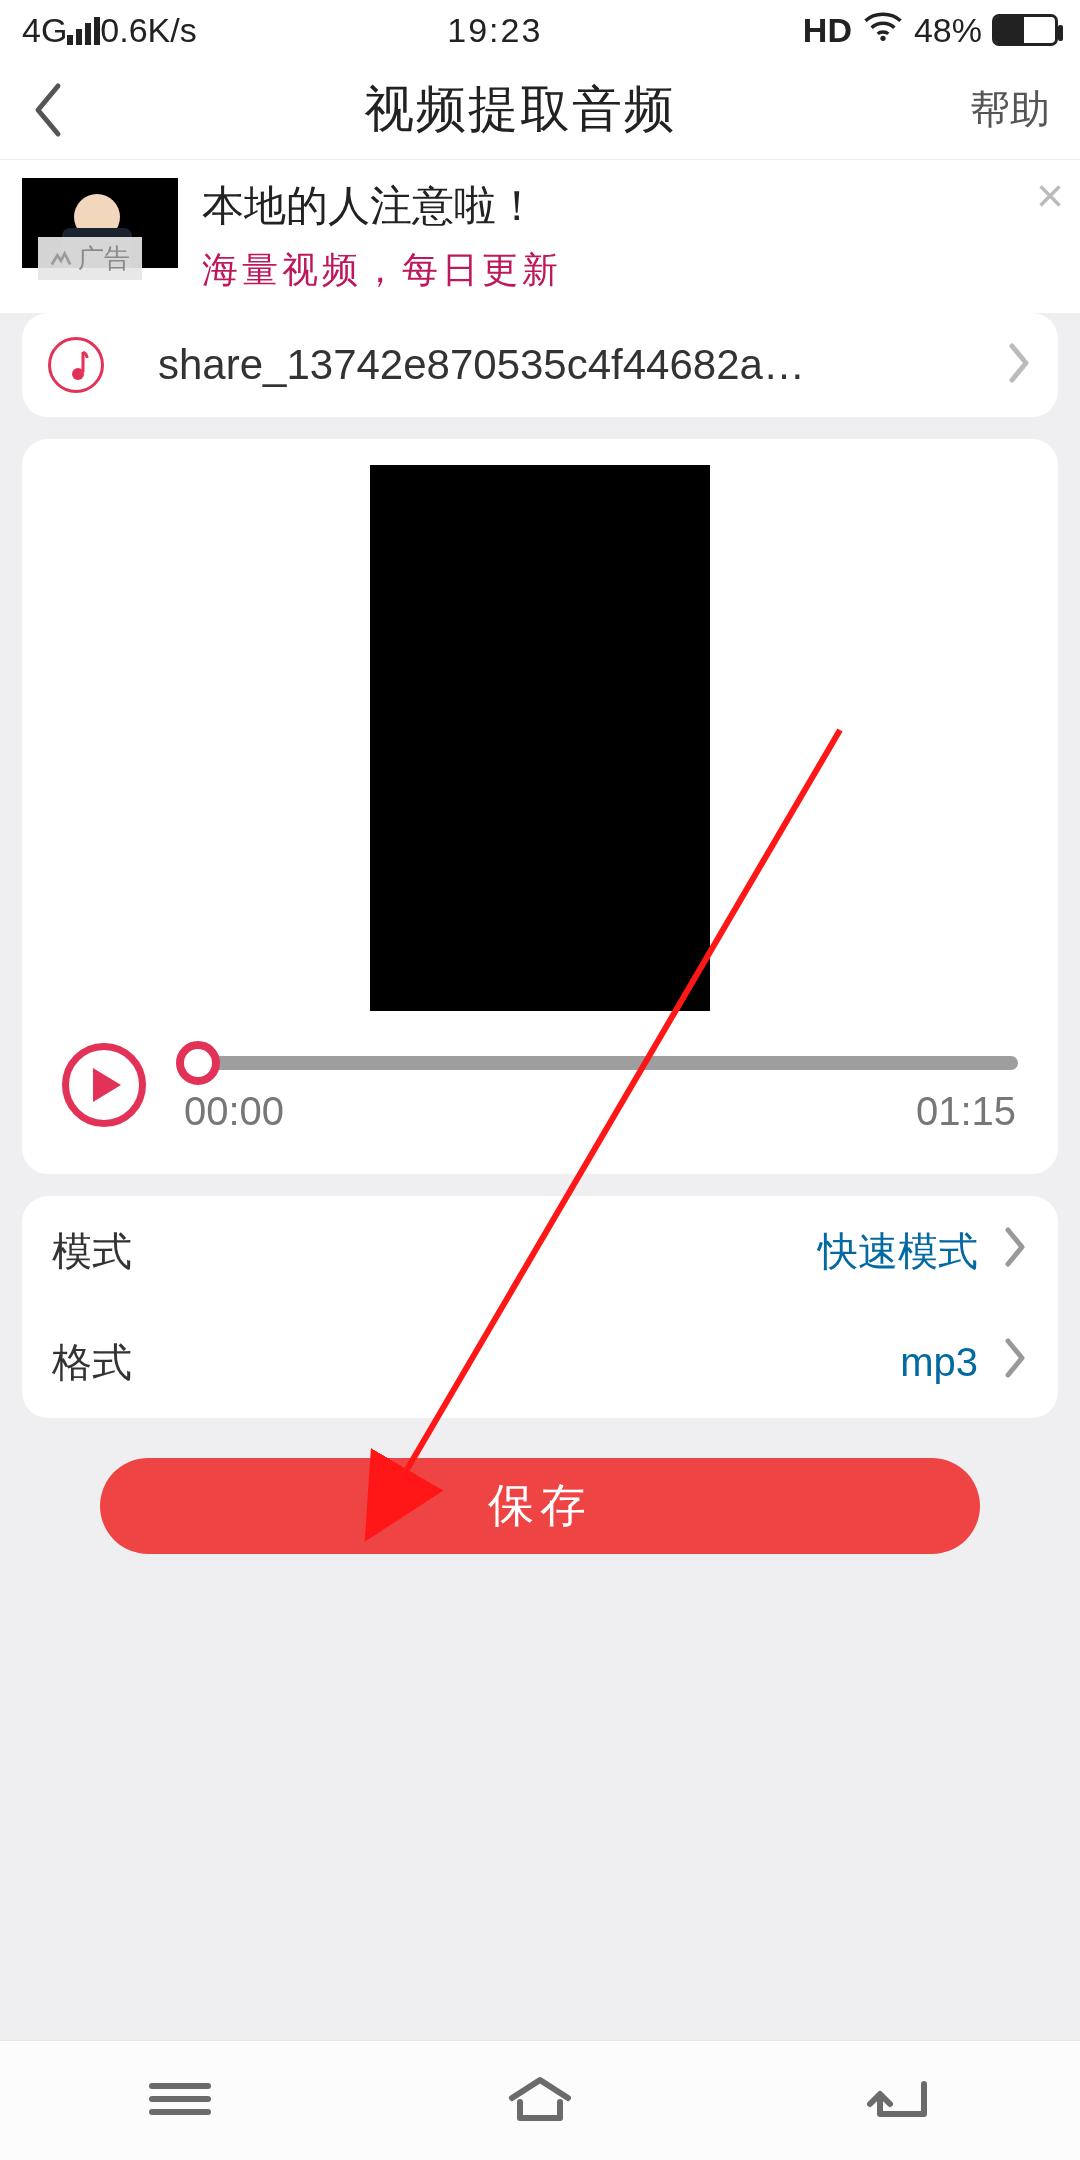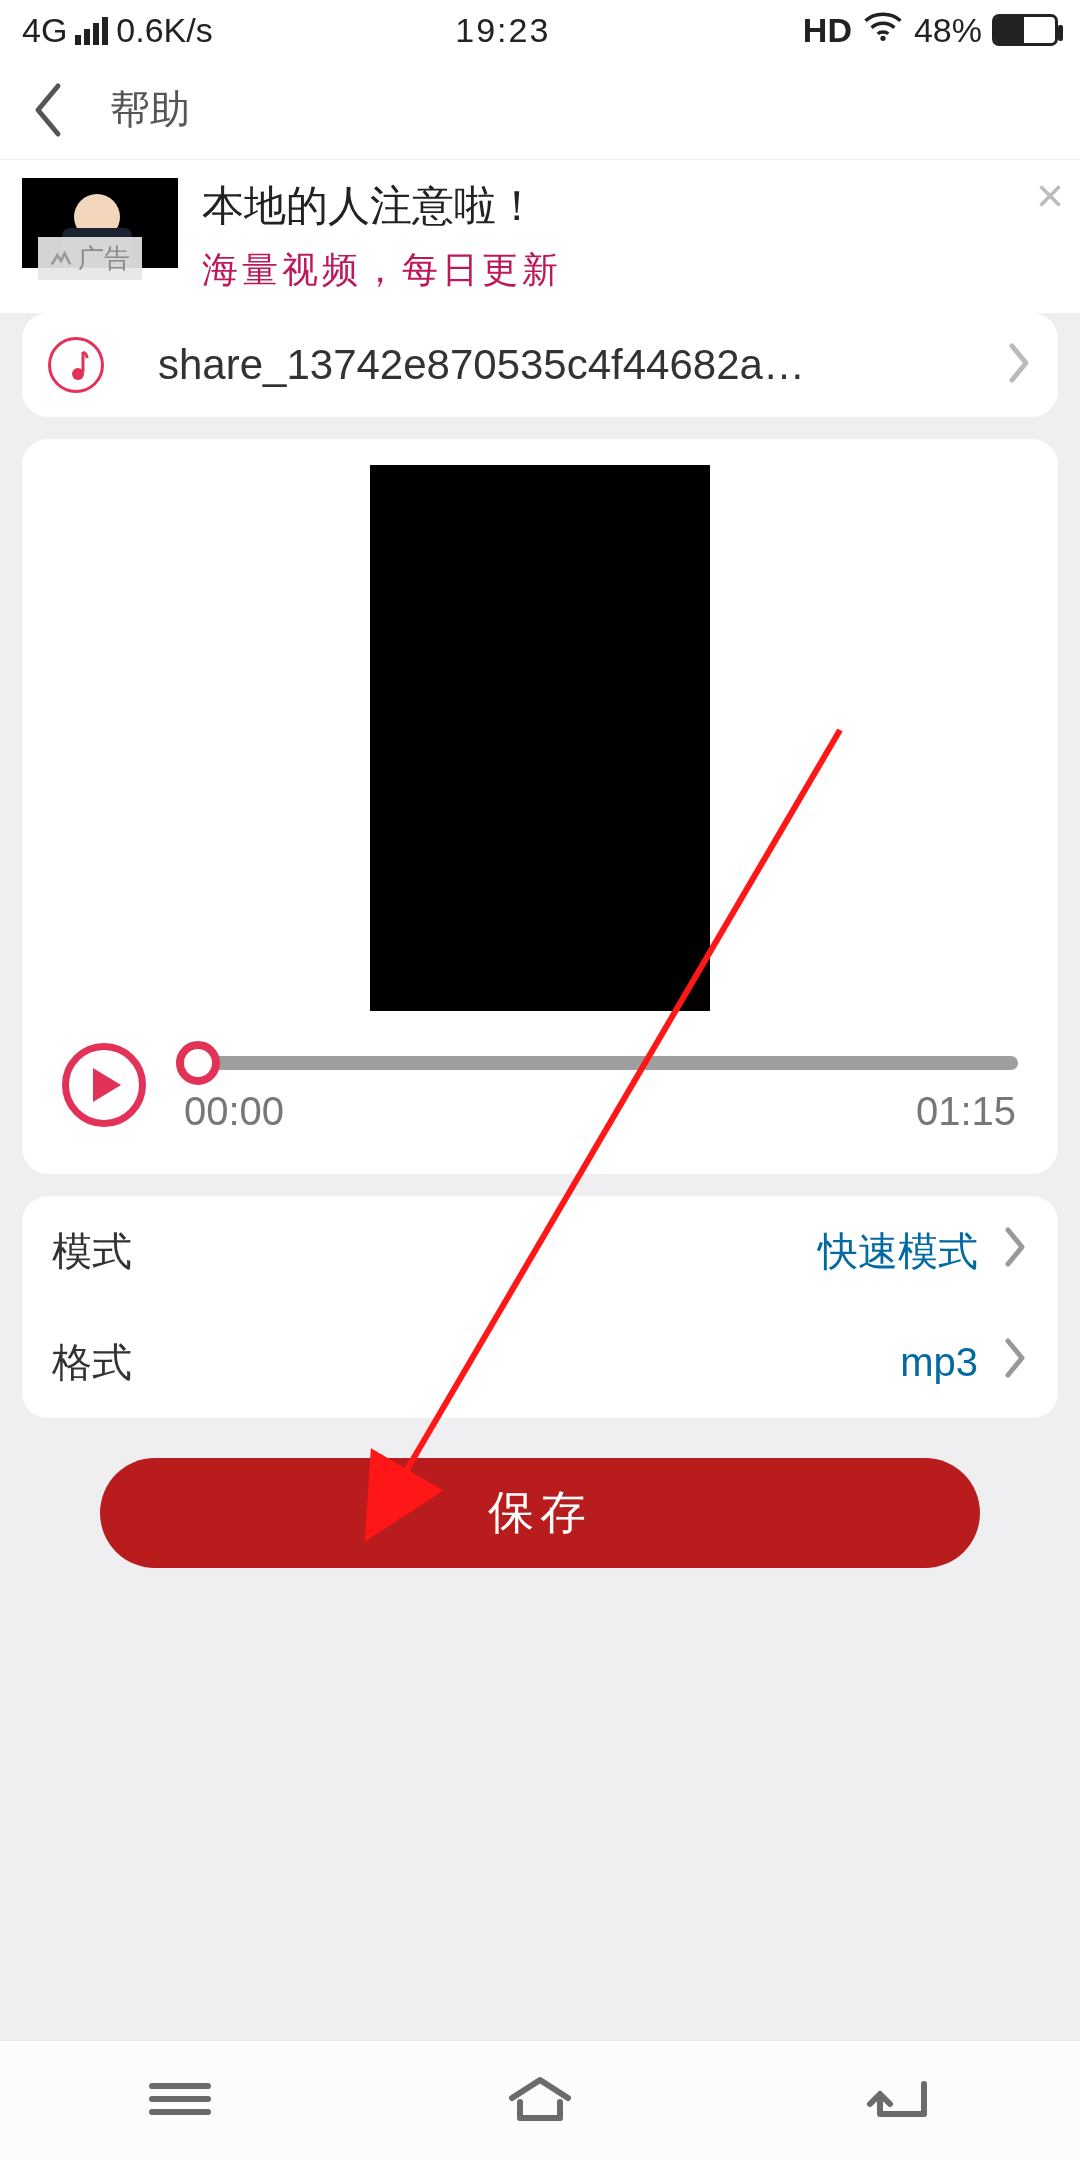--- a/index.html
+++ b/index.html
@@ -1,21 +1,21 @@
 <!DOCTYPE html>
 <html><head>
 <meta charset="utf-8">
 <style>
   * { box-sizing: border-box; margin: 0; padding: 0; }
   html, body { width: 1080px; height: 2160px; font-family: -apple-system, "PingFang SC", "Helvetica Neue", Arial, sans-serif; background: #efeff2; color: #222; }
   .screen { width: 1080px; height: 2160px; position: relative; display: flex; flex-direction: column; overflow: hidden; }
 
   
   .status-bar { height: 60px; background: #fff; display: flex; align-items: center; padding: 0 22px; font-size: 34px; font-weight: 500; }
-  .sb-left { display: flex; align-items: center; gap: 8px; }
+  .sb-left { display: flex; align-items: center; }
   .sb-center { flex: 1; text-align: center; letter-spacing: 2px; }
   .sb-right { display: flex; align-items: center; gap: 10px; }
   .signal-bars { display: flex; align-items: flex-end; gap: 3px; height: 30px; }
   .signal-bars span { width: 6px; background: #222; display: inline-block; }
   .signal-bars span:nth-child(1){height:10px}
   .signal-bars span:nth-child(2){height:16px}
   .signal-bars span:nth-child(3){height:22px}
   .signal-bars span:nth-child(4){height:28px}
   .wifi-icon svg { width: 42px; height: 42px; }
   .battery { width: 66px; height: 32px; border: 3px solid #222; border-radius: 7px; position: relative; display: flex; align-items: center; }
@@ -65,21 +65,21 @@
   .times { display:flex; justify-content:space-between; font-size:40px; color:#777; padding: 0 2px; }
 
   
   .options { }
   .opt-row { display:flex; align-items:center; justify-content:space-between; padding: 28px 30px; font-size:40px; }
   .opt-row + .opt-row { }
   .opt-label { color:#333; }
   .opt-value { color:#0369a1; display:flex; align-items:center; gap:24px; }
 
   
-  .save-btn { margin: 18px 78px 30px 78px; height: 110px; border-radius: 70px; background:#b91c1c; color:#fff; font-size:46px; display:flex; align-items:center; justify-content:center; letter-spacing: 6px; }
+  .save-btn { margin: 18px 78px 30px 78px; height: 96px; border-radius: 70px; background:#ef4444; color:#fff; font-size:46px; display:flex; align-items:center; justify-content:center; letter-spacing: 6px; }
 
   
   .nav-bar { height: 120px; background:#fcfcfc; border-top:1px solid #e5e5e5; display:flex; align-items:center; justify-content:space-around; }
   .nav-bar svg { width: 84px; height: 50px; stroke:#6b6b6b; stroke-width:6; fill:none; stroke-linecap:round; stroke-linejoin:round; }
 
   
   .arrow-layer { position:absolute; left:0; top:0; width:1080px; height:2160px; pointer-events:none; }
 </style>
 </head>
 <body>
@@ -122,20 +122,21 @@
         </span>
     </div>
   </div>
 
   <div class="title-bar">
     <div class="back">
       <svg viewBox="0 0 36 60">
           <polyline points="28,6 8,30 28,54" fill="none" stroke="#555" stroke-width="5" stroke-linecap="round" stroke-linejoin="round"></polyline>
         </svg>
     </div>
+    <div class="title">视频提取音频</div>
     <div class="help">帮助</div>
   </div>
 
   <div class="ad">
     <div class="ad-thumb">
       <div class="person"></div>
         <div class="body"></div>
       <div class="ad-tag">
         <svg width="22" height="22" viewBox="0 0 24 24">
             <path d="M2 18 L8 8 L12 14 L16 6 L22 18" fill="none" stroke="#9a9a9a" stroke-width="3"></path>

